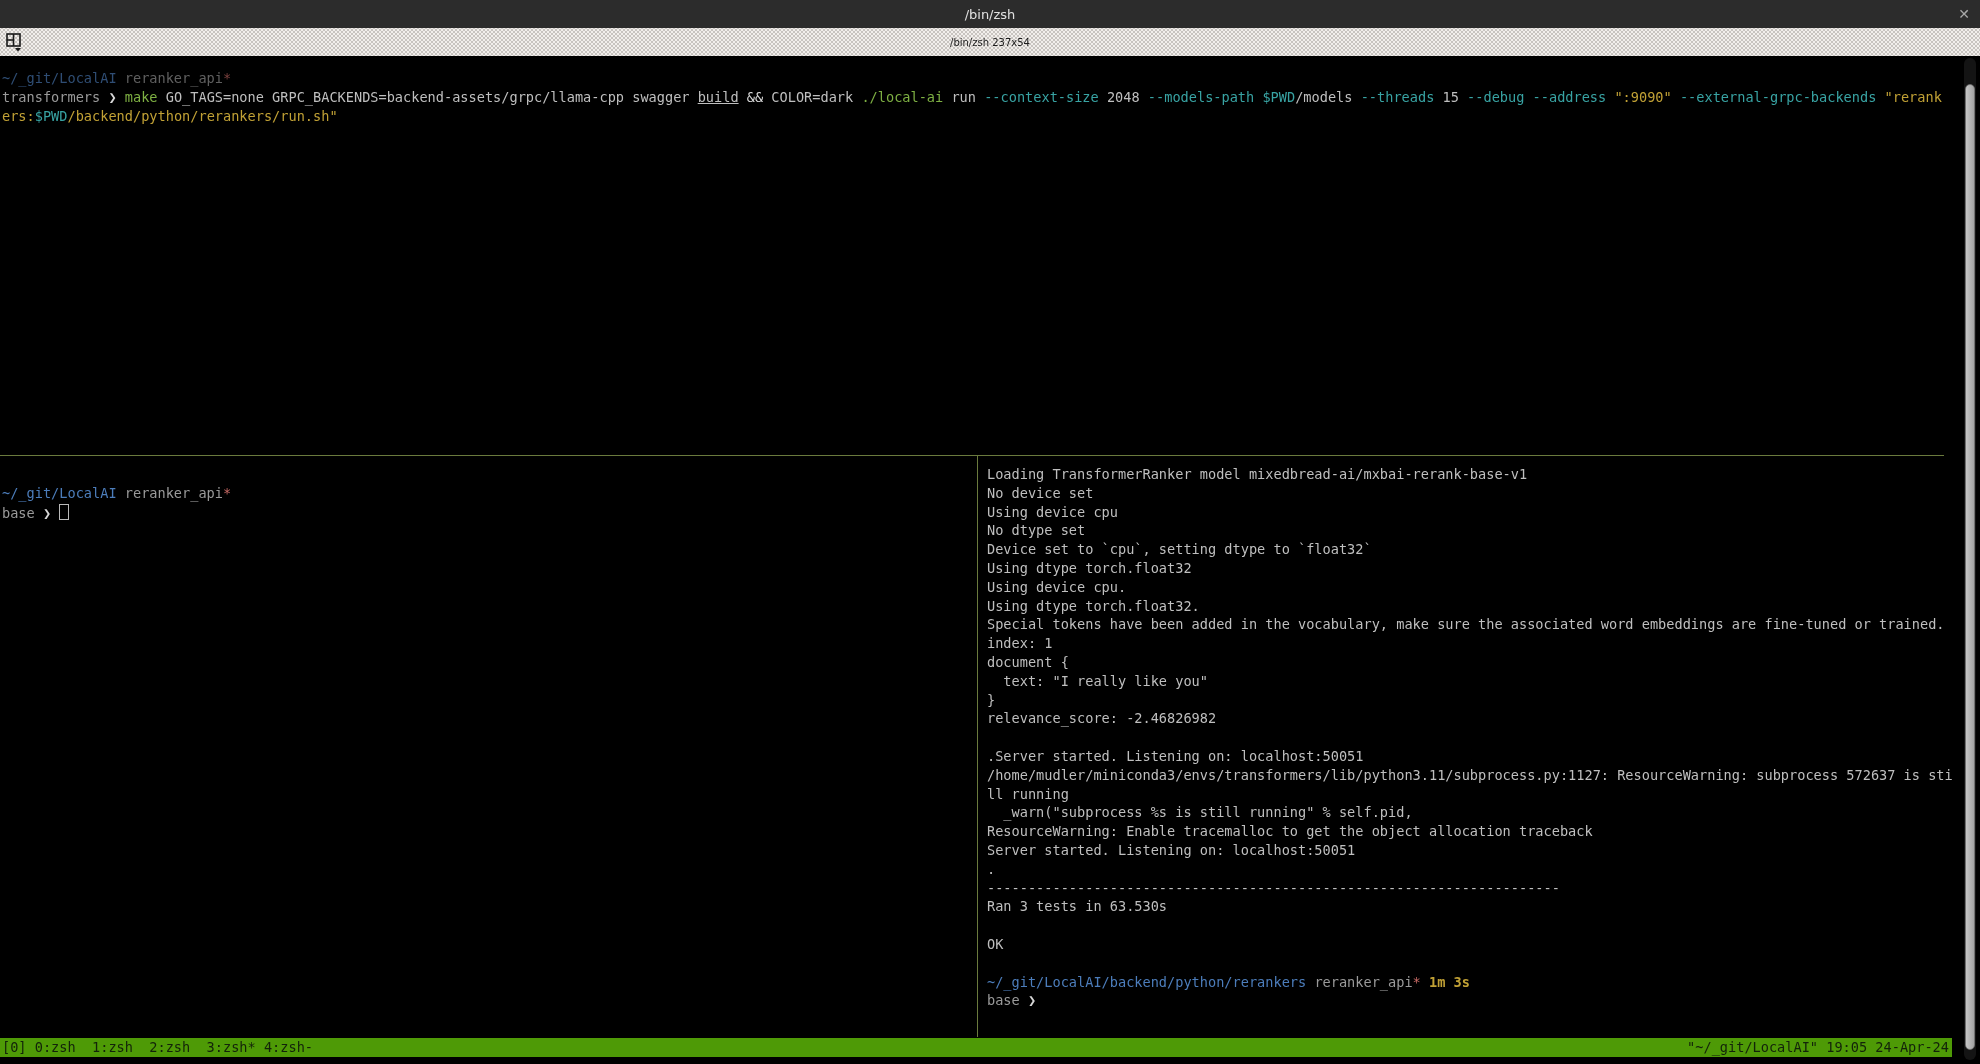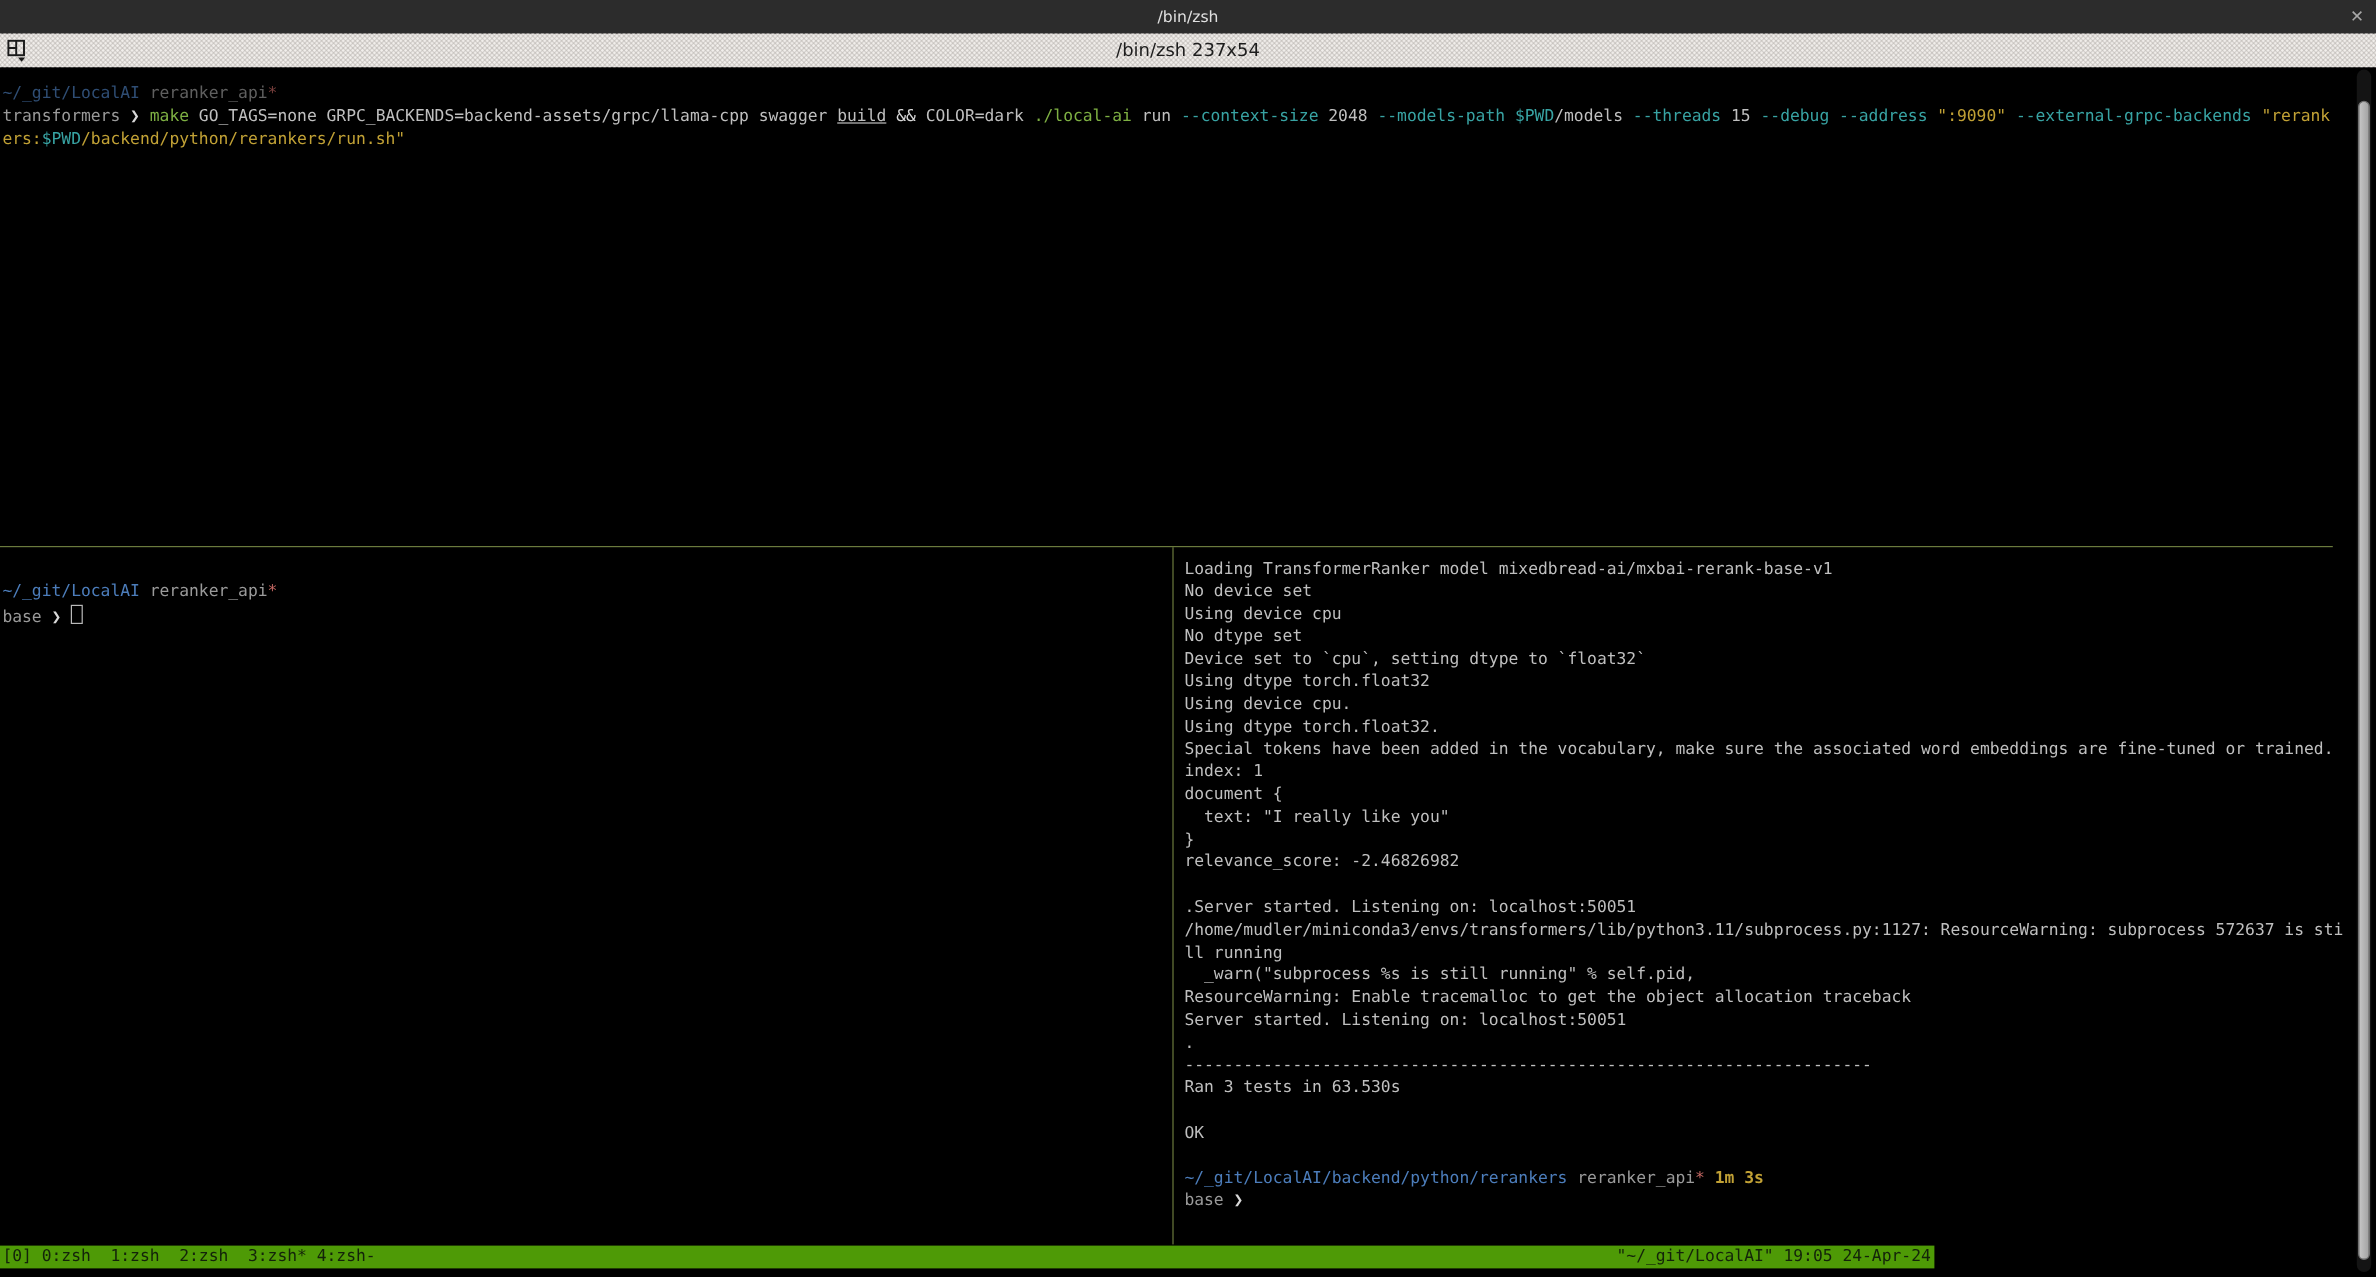--- a/index.html
+++ b/index.html
@@ -9,21 +9,21 @@
   .titlebar{position:absolute;left:0;top:0;width:100%;height:28px;background:#2c2c2c;
             display:flex;align-items:center;justify-content:center;
             font-family:"DejaVu Sans","Liberation Sans",sans-serif;font-size:13px;color:#e0e0e0;}
   .close-btn{position:absolute;right:10px;top:0;height:28px;line-height:28px;color:#a8a8a8;
              font-size:14px;cursor:default;}
   .tabbar{position:absolute;left:0;top:28px;width:100%;height:28px;
           background-color:#c8c4c0;
           background-image:radial-gradient(#f2efec 1px, transparent 1.2px),radial-gradient(#f2efec 1px, transparent 1.2px);
           background-size:4px 4px;background-position:0 0,2px 2px;
           display:flex;align-items:center;justify-content:center;
-          font-family:"DejaVu Sans","Liberation Sans",sans-serif;font-size:15px;color:#1d1d1d;}
+          font-family:"DejaVu Sans","Liberation Sans",sans-serif;font-size:10px;color:#1d1d1d;}
   .layout-btn{position:absolute;left:3px;top:31px;width:24px;height:22px;display:flex;align-items:center;justify-content:center;}
   
   .tline{height:18.8px;white-space:pre;}
   .pane{position:absolute;}
   .pane-top{left:2px;top:70px;width:1942px;}
   .pane-bl{left:2px;top:466px;width:973px;}
   .pane-br{left:987px;top:466px;width:957px;}
   .hdiv{position:absolute;left:0;top:455px;width:1944px;height:1px;background:#6a7a3d;}
   .vdiv{position:absolute;left:977px;top:456px;width:1px;height:581px;background:#6a7a3d;}
   .dim{opacity:.62;}
@@ -31,21 +31,21 @@
   .c-gray{color:#9a9a9a;}
   .c-pink{color:#c96a65;}
   .c-green{color:#7eb043;}
   .c-teal{color:#38a3a3;}
   .c-yellow{color:#c1a135;}
   .c-white{color:#d8d8d8;}
   .c-b{font-weight:bold;text-align:right;}
   .c-u{text-decoration:underline;}
   .cursor{display:inline-block;width:8px;height:14px;border:1.5px solid #b9b9b9;vertical-align:-2px;}
   
-  .statusbar{position:absolute;left:0;top:1038px;width:1612px;height:19px;line-height:19px;
+  .statusbar{position:absolute;left:0;top:1038px;width:1952px;height:19px;line-height:19px;
              background:#4e9a06;color:#13230a;display:flex;justify-content:space-between;
              padding:0 3px 0 2px;box-sizing:border-box;white-space:pre;align-items:center;}
   
   .sb-track{position:absolute;right:4px;top:58px;bottom:4px;width:12px;background:#141414;border-radius:6px;}
   .sb-thumb{position:absolute;left:1px;right:1px;top:26px;bottom:10px;
             background:linear-gradient(90deg,#c6c6c6,#a2a2a2);border:1px solid #707070;border-radius:5px;}
 </style>
 </head>
 <body>
 

